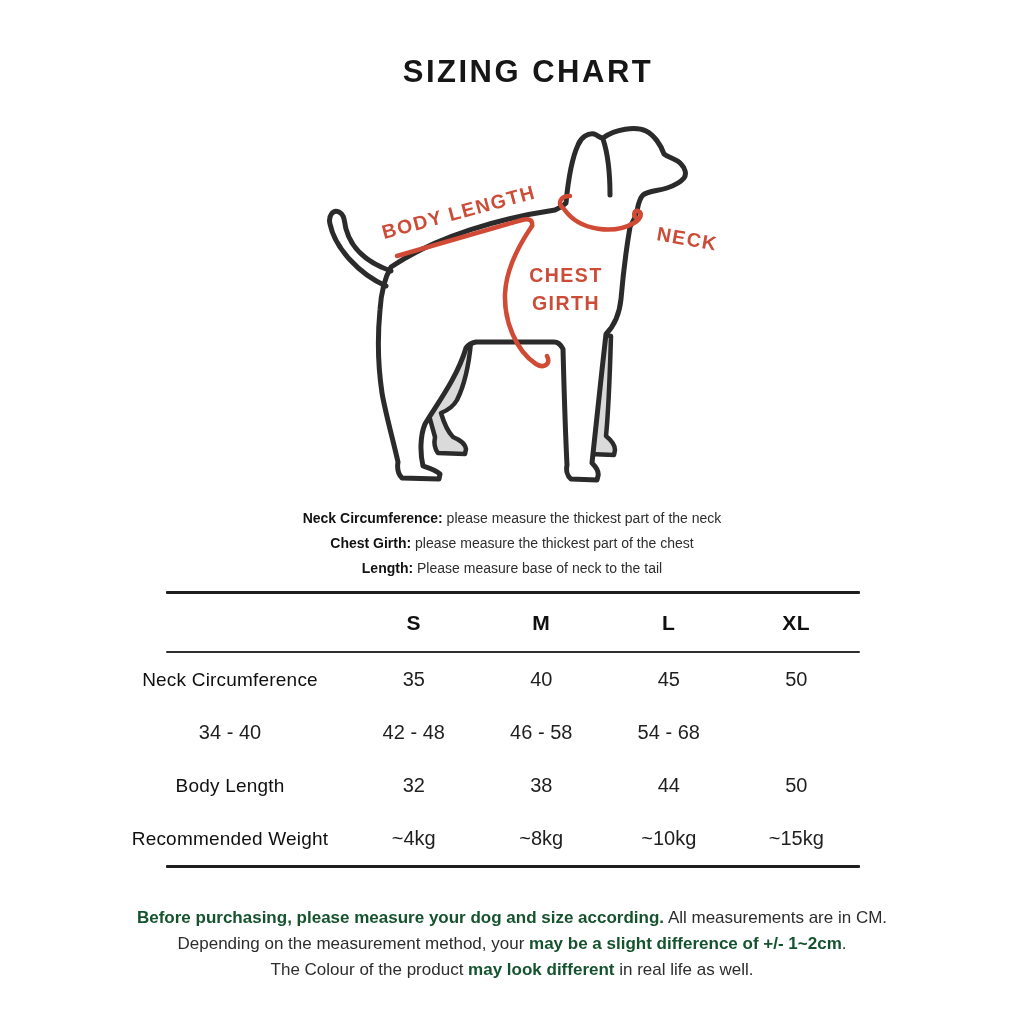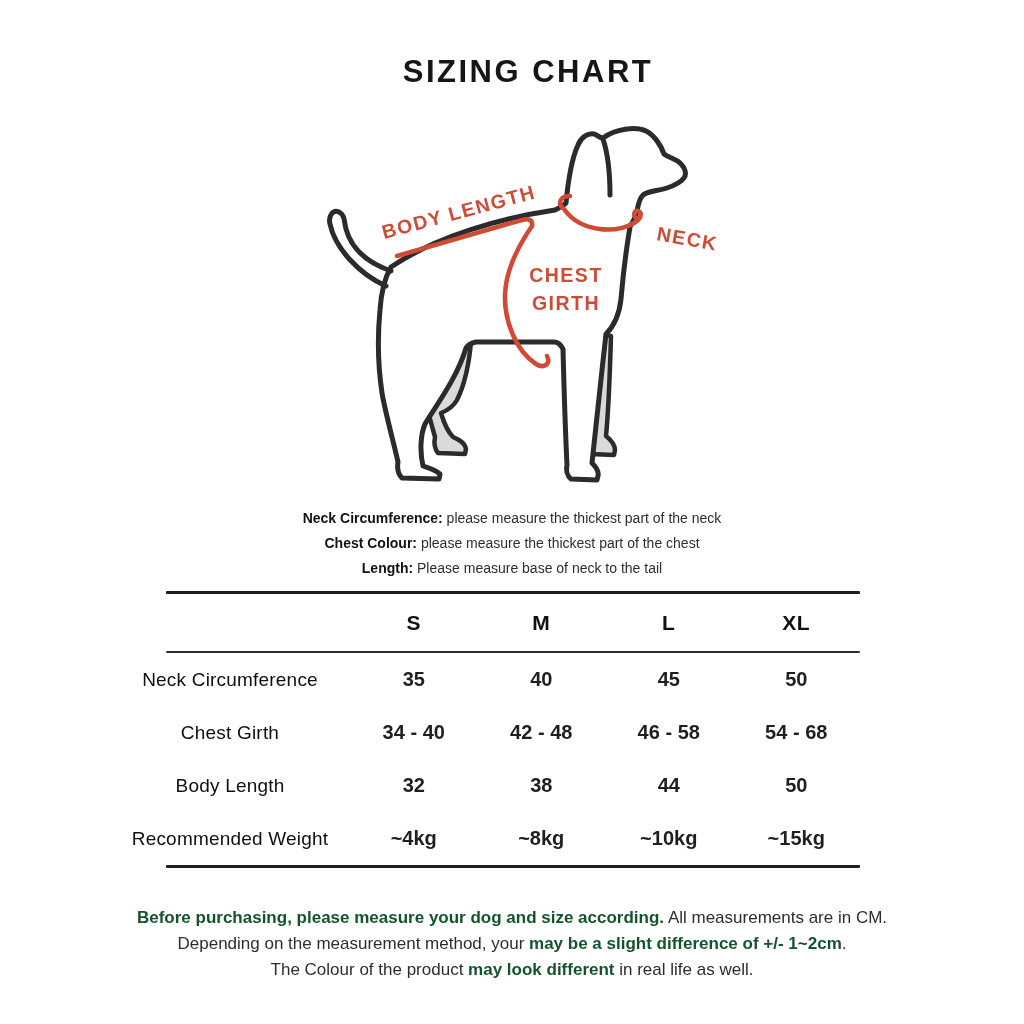--- a/index.html
+++ b/index.html
@@ -34,21 +34,21 @@
   .notes b { color: #121212; }
 
   .size-table { position: absolute; left: 110px; top: 591px; width: 750px; }
   .rule { height: 3px; background: #1e1e1e; margin-left: 56px; border-radius: 1px; }
   .rule-mid { height: 2px; background: #2e2e2e; }
   .t-grid { display: grid; grid-template-columns: 240px 1fr 1fr 1fr 1fr; align-items: center; }
   .header-row { height: 57px; }
   .head-cell { text-align: center; font-weight: 700; font-size: 21px; color: #101010; letter-spacing: 0.5px; }
   .body-row { height: 53px; }
   .row-label { text-align: center; font-weight: 400; font-size: 19px; color: #101010; letter-spacing: 0.2px; }
-  .val-cell { text-align: center; font-size: 20px; font-weight: 700; color: #1f1f1f; }
+  .val-cell { text-align: center; font-size: 20px; font-weight: 400; color: #1f1f1f; }
 
   .footer {
     position: absolute; top: 905px; left: 0; width: 100%;
     text-align: center; font-size: 17px; line-height: 26px; color: #2d2d2d;
   }
   .footer b { color: #14532d; }
 </style>
 </head>
 <body>
 
@@ -76,21 +76,21 @@
     <text class="red-label" fill="#cc4c38" x="287" y="176" text-anchor="middle" letter-spacing="2">CHEST</text>
     <text class="red-label" fill="#cc4c38" x="287" y="204" text-anchor="middle" letter-spacing="2">GIRTH</text>
   </svg>
 
   <div class="notes">
     <div class="note-line">
       <b>Neck Circumference:</b>
       <span>please measure the thickest part of the neck</span>
     </div>
     <div class="note-line">
-      <b>Chest Colour:</b>
+      <b>Chest Girth:</b>
       <span>please measure the thickest part of the chest</span>
     </div>
     <div class="note-line">
       <b>Length:</b>
       <span>Please measure base of neck to the tail</span>
     </div>
   </div>
 
   <div class="size-table">
     <div class="rule rule-top"></div>
@@ -104,21 +104,20 @@
     <div class="rule rule-mid"></div>
 
     <div class="t-grid body-row">
       <div class="row-label">Neck Circumference</div>
       <div class="val-cell">35</div>
       <div class="val-cell">40</div>
       <div class="val-cell">45</div>
       <div class="val-cell">50</div>
     </div>
     <div class="t-grid body-row">
-      <div class="row-label">Chest Girth</div>
       <div class="val-cell">34 - 40</div>
       <div class="val-cell">42 - 48</div>
       <div class="val-cell">46 - 58</div>
       <div class="val-cell">54 - 68</div>
     </div>
     <div class="t-grid body-row">
       <div class="row-label">Body Length</div>
       <div class="val-cell">32</div>
       <div class="val-cell">38</div>
       <div class="val-cell">44</div>

